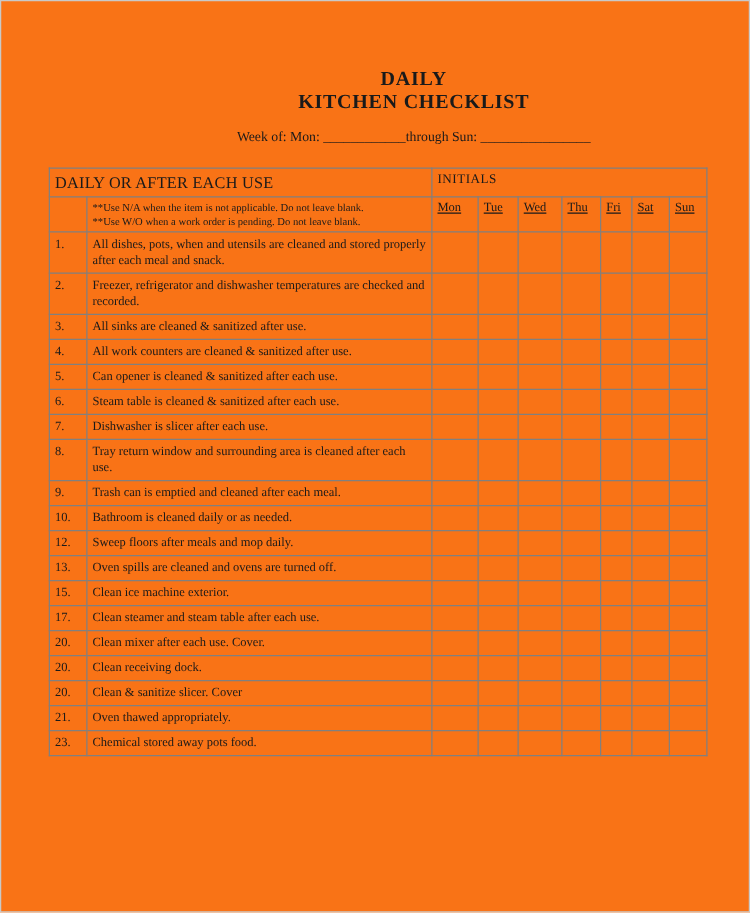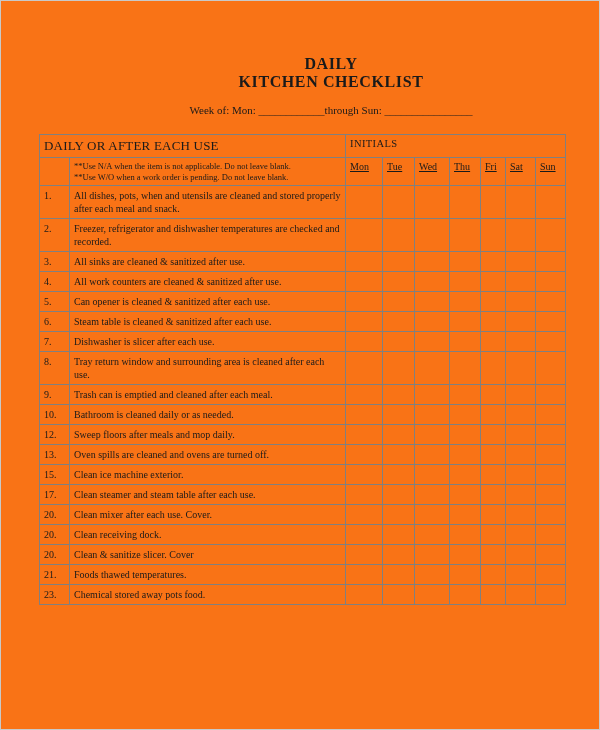--- a/index.html
+++ b/index.html
@@ -317,21 +317,21 @@
       <td class="init-cell"></td>
       <td class="init-cell"></td>
       <td class="init-cell"></td>
       <td class="init-cell"></td>
       <td class="init-cell"></td>
       <td class="init-cell"></td>
       <td class="init-cell"></td>
     </tr>
         <tr>
       <td class="num-cell">21.</td>
-      <td class="desc-cell">Foods thawed temperatures.</td>
+      <td class="desc-cell">Oven thawed appropriately.</td>
       <td class="init-cell"></td>
       <td class="init-cell"></td>
       <td class="init-cell"></td>
       <td class="init-cell"></td>
       <td class="init-cell"></td>
       <td class="init-cell"></td>
       <td class="init-cell"></td>
     </tr>
         <tr>
       <td class="num-cell">23.</td>

